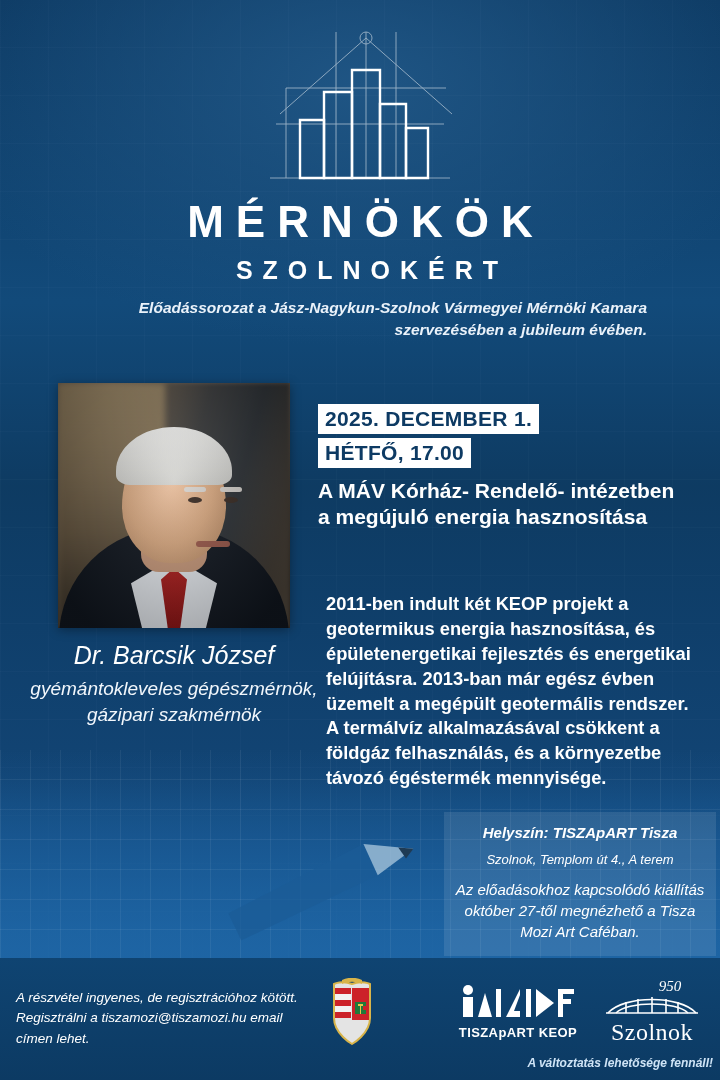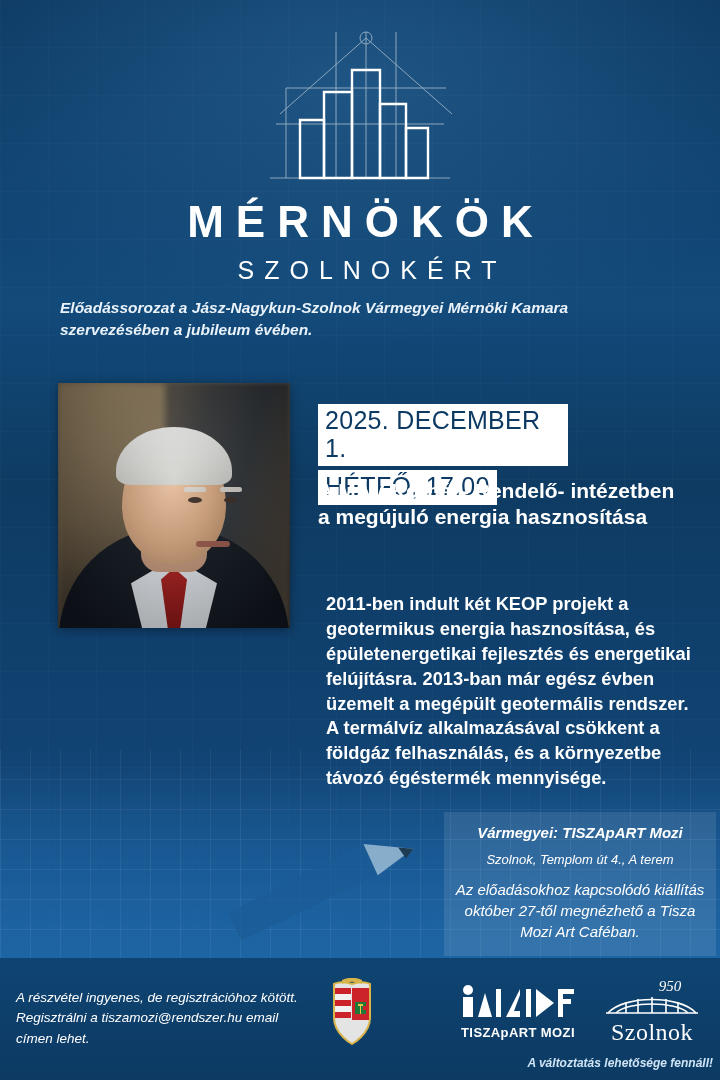--- a/index.html
+++ b/index.html
@@ -76,29 +76,29 @@
     font-size: 44px;
     letter-spacing: 12px;
     font-weight: 700;
     line-height: 1;
     padding-left: 12px;
   }
   .brand .l2 {
     margin-top: 12px;
     font-size: 25px;
     letter-spacing: 10px;
-    font-weight: 400;
+    font-weight: 700;
     padding-left: 24px;
   }
   .subtitle {
     position: absolute;
     top: 297px;
     left: 60px;
-    right: 48px;
-    text-align: left;
+    right: 73px;
+    text-align: right;
     color: #eaf2fa;
     font-size: 15.5px;
     font-style: italic;
     font-weight: 700;
     line-height: 1.45;
   }
 
   
   .portrait {
     position: absolute;
@@ -242,22 +242,22 @@
   .date-block {
     position: absolute;
     left: 318px;
     top: 404px;
     width: 250px;
   }
   .date-line {
     display: inline-block;
     background: #ffffff;
     color: #0d3a63;
-    font-weight: 400;
-    font-size: 25px;
+    font-weight: 700;
+    font-size: 21px;
     letter-spacing: .3px;
     padding: 3px 7px 4px 7px;
     margin-bottom: 4px;
     line-height: 1.1;
   }
   .talk-title {
     position: absolute;
     left: 318px;
     top: 478px;
     width: 368px;
@@ -420,38 +420,42 @@
     <div class="p-head"></div>
     <div class="p-hair"></div>
     <div class="p-brow l"></div>
     <div class="p-brow r"></div>
     <div class="p-eye l"></div>
     <div class="p-eye r"></div>
     <div class="p-mouth"></div>
     <div class="p-glow"></div>
   </div>
 
+  <div class="speaker">
+    <div class="name">Dr. Barcsik József</div>
+    <div class="role">gyémántokleveles gépészmérnök, gázipari szakmérnök</div>
+  </div>
 
   <div class="date-block">
     <div class="date-line">2025. DECEMBER 1.</div><br>
     <div class="date-line">HÉTFŐ, 17.00</div>
   </div>
 
   <div class="talk-title">A MÁV Kórház- Rendelő- intézetben a megújuló energia hasznosítása</div>
   <div class="talk-body">2011-ben indult két KEOP projekt a geotermikus energia hasznosítása, és épületenergetikai fejlesztés és energetikai felújításra. 2013-ban már egész évben üzemelt a megépült geotermális rendszer. A termálvíz alkalmazásával csökkent a földgáz felhasználás, és a környezetbe távozó égéstermék mennyisége.</div>
 
   <div class="venue-box">
-    <div class="v1">Vármegyei: TISZApART Mozi</div>
+    <div class="v1">Helyszín: TISZApART Tisza</div>
     <div class="v2">Szolnok, Templom út 4., A terem</div>
     <div class="v3">Az előadásokhoz kapcsolódó kiállítás október 27-től megnézhető a Tisza Mozi Art Caféban.</div>
   </div>
 
   <div class="footer"></div>
 
-  <div class="footer-note">A részvétel ingyenes, de regisztrációhoz kötött. Regisztrálni a tiszamozi@rendszer.hu email címen lehet.</div>
+  <div class="footer-note">A részvétel ingyenes, de regisztrációhoz kötött. Regisztrálni a tiszamozi@tiszamozi.hu email címen lehet.</div>
 
   <svg class="coat" viewBox="0 0 60 72">
     <path d="M30 6 C20 2 12 6 12 6 L12 40 C12 56 30 66 30 66 C30 66 48 56 48 40 L48 6 C48 6 40 2 30 6 Z" fill="#e4e4e4" stroke="#d8b44a" stroke-width="2"></path>
     <g>
       <rect x="13" y="10" width="16" height="6" fill="#cc2229"></rect>
       <rect x="13" y="22" width="16" height="6" fill="#cc2229"></rect>
       <rect x="13" y="34" width="16" height="6" fill="#cc2229"></rect>
       <rect x="13" y="16" width="16" height="6" fill="#f2f2f2"></rect>
       <rect x="13" y="28" width="16" height="6" fill="#f2f2f2"></rect>
     </g>
@@ -471,21 +475,21 @@
           <rect x="38" y="6" width="5" height="28"></rect>
           <polygon points="48,6 62,6 48,34 62,34 62,28 56,28 62,12 62,6"></polygon>
           <rect x="68" y="6" width="5" height="28"></rect>
           <polygon points="78,6 96,20 78,34"></polygon>
           <rect x="100" y="6" width="5" height="28"></rect>
           <rect x="100" y="6" width="16" height="5"></rect>
           <rect x="100" y="16" width="13" height="5"></rect>
         </g>
       </svg>
     </div>
-    <div class="mozi-text">TISZApART MOZI</div>
+    <div class="mozi-text">TISZApART KEOP</div>
   </div>
 
   <div class="szolnok-logo">
     <div class="szolnok-950">950</div>
     <svg width="96" height="22" viewBox="0 0 96 22">
       <g fill="none" stroke="#ffffff" stroke-width="1.6">
         <path d="M4 20 C 20 2, 76 2, 92 20"></path>
         <path d="M12 20 C 24 8, 72 8, 84 20"></path>
         <path d="M22 20 L22 9"></path>
         <path d="M34 20 L34 6"></path>

